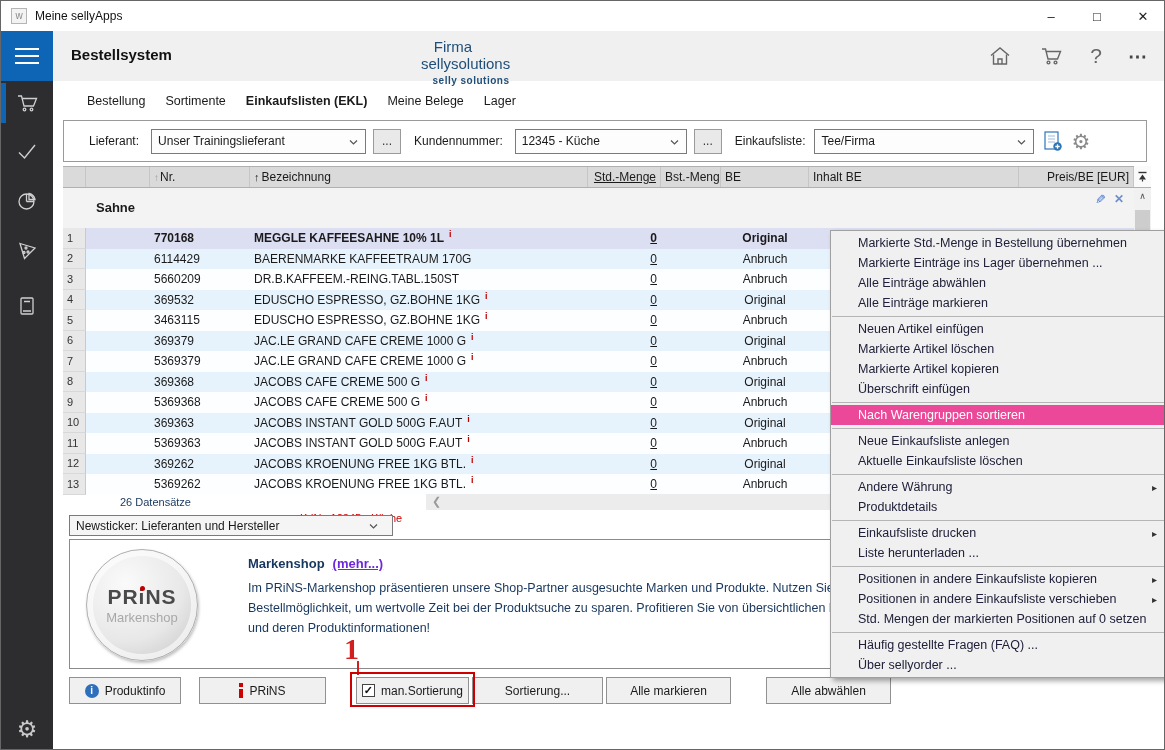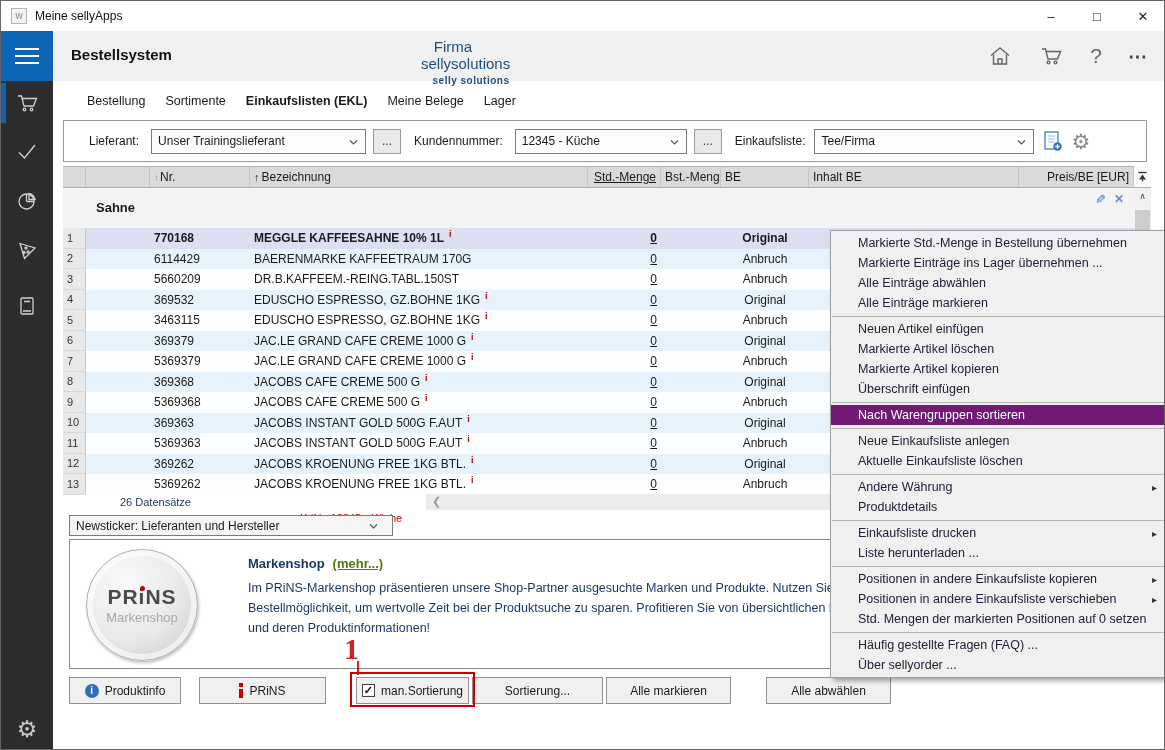--- a/index.html
+++ b/index.html
@@ -85,40 +85,40 @@
   .newsticker .chev { position:absolute; left:298px; top:5px; }
 
   .mshop { position:absolute; left:68px; top:538px; width:1073px; height:130px; border:1px solid #8a8a8a; background:#fff; }
   .plogo { position:absolute; left:16px; top:9px; width:112px; height:112px; border-radius:50%; background:radial-gradient(circle at 35% 30%, #fafafa 0%, #e8e8e8 55%, #c2c2c2 100%); border:1px solid #b0b0b0; box-shadow:inset 0 0 0 6px rgba(255,255,255,.6), 1px 2px 3px rgba(0,0,0,.25); display:flex; flex-direction:column; align-items:center; justify-content:center; }
   .plogo .l1 { font-size:21px; font-weight:bold; color:#4a4a4a; letter-spacing:1px; }
   .plogo .l1 .idot { position:relative; }
   .plogo .l1 .idot::after { content:""; position:absolute; left:1px; top:1px; width:5px; height:5px; background:#c00000; border-radius:50%; }
   .plogo .l2 { font-size:13px; color:#a8a8a8; margin-top:1px; }
   .mtext { position:absolute; left:178px; top:14px; width:900px; }
   .mtitle { font-size:13px; font-weight:bold; color:#17365d; }
-  .mlink { font-size:13px; font-weight:bold; color:#4d7c0f; text-decoration:underline; margin-left:8px; }
+  .mlink { font-size:13px; font-weight:bold; color:#6d28d9; text-decoration:underline; margin-left:8px; }
   .mbody { margin-top:6px; font-size:12.5px; color:#17365d; line-height:20px; white-space:nowrap; }
 
   
   .fbtn { position:absolute; top:676px; height:27px; border:1px solid #919191; background:#f0f0f0; display:flex; align-items:center; justify-content:center; font-size:12px; color:#1a1a1a; gap:6px; }
   .info-disc { width:14px; height:14px; border-radius:50%; background:#2e6fbd; color:#fff; font-size:10px; font-weight:bold; text-align:center; line-height:14px; }
   .red-i { display:inline-block; width:4px; }
   .red-i .d { display:block; width:4px; height:4px; background:#cc0000; margin-bottom:2px; }
   .red-i .b { display:block; width:4px; height:9px; background:#cc0000; }
   .cbx { width:13px; height:13px; border:1px solid #444; background:#fff; font-size:11px; line-height:11px; text-align:center; color:#111; font-weight:bold; }
 
   
   .ann { position:absolute; color:#d21f1f; font-size:30px; font-weight:bold; font-family:"Liberation Serif", serif; }
   .ann-box { position:absolute; left:349px; top:671px; width:125px; height:35px; border:2px solid #cc0000; }
   .ann-tail { position:absolute; left:356px; top:660px; width:2px; height:14px; background:#d21f1f; }
 
   
   .cmenu { position:absolute; left:829px; top:229px; width:336px; background:#f0f0f0; border:1px solid #a0a0a0; box-shadow:3px 3px 5px rgba(0,0,0,.35); padding:2px 0; }
   .mitem { height:20px; display:flex; align-items:center; padding:0 10px 0 27px; font-size:12.5px; color:#20203a; position:relative; }
-  .mitem.hl { background:#701a75; color:#ffffff; }
+  .mitem.hl { background:#ec4899; color:#ffffff; }
   .mitem .marrow { position:absolute; right:8px; font-size:10px; color:#333; }
   .msep { height:6px; position:relative; }
   .msep::after { content:""; position:absolute; left:1px; right:1px; top:3px; height:1px; background:#b5b5b5; }
 
   svg { display:block; }
 </style>
 </head>
 <body>
 
 <div class="screen">

